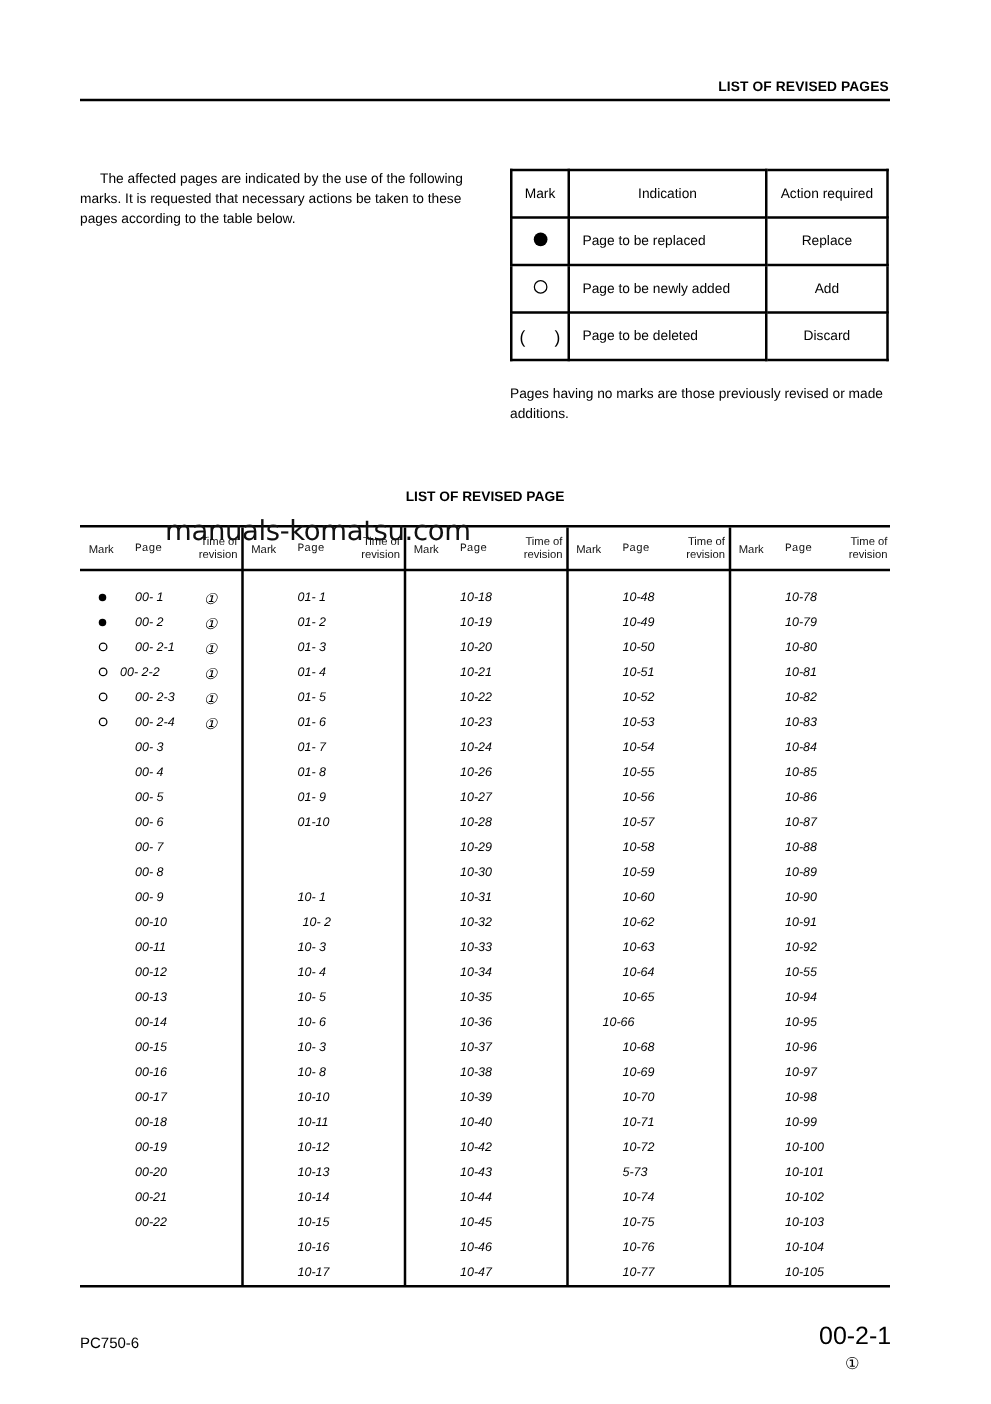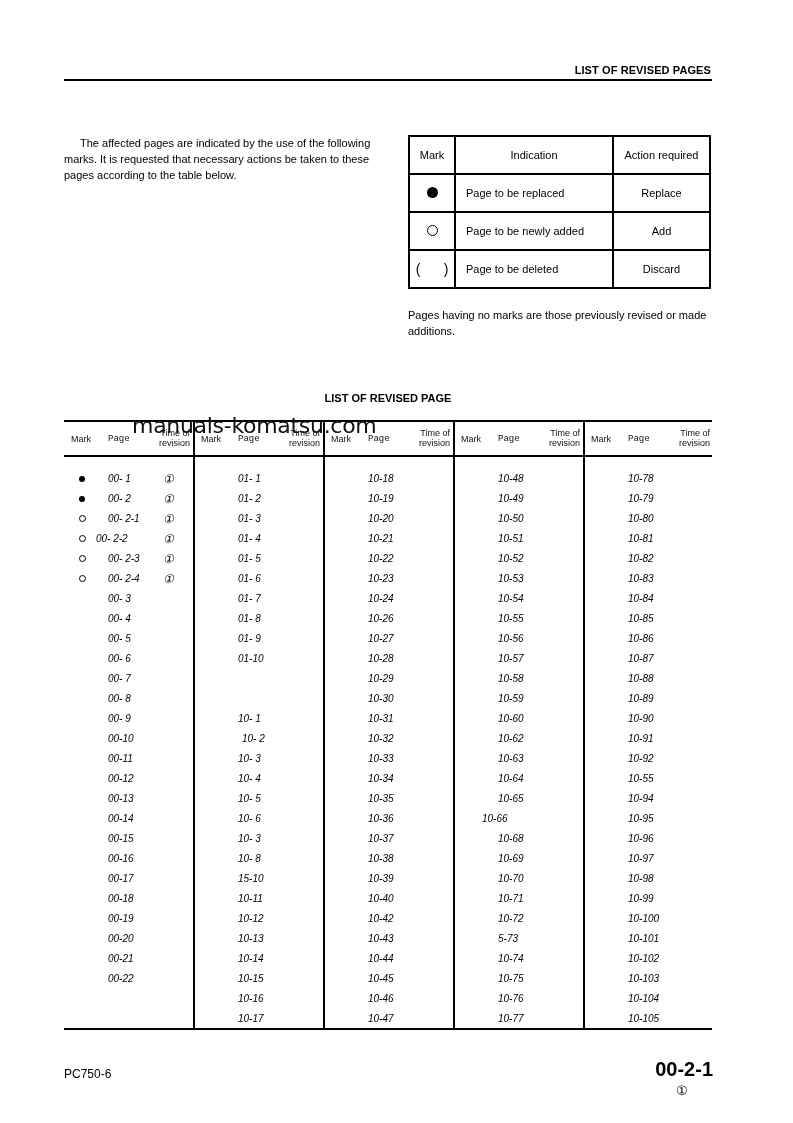--- a/index.html
+++ b/index.html
@@ -28,21 +28,21 @@
   .row { height:20px; font-size:10px; position:relative; }
   .row .m { position:absolute; left:13px; top:1px; width:10px; text-align:center; }
   .row .p { position:absolute; left:44px; top:1px; }
   .row .t { position:absolute; left:99px; top:0px; font-size:12px; }
   .dot-filled { display:inline-block; width:6px; height:6px; border-radius:50%; background:#000; }
   .dot-open { display:inline-block; width:5px; height:5px; border-radius:50%; border:1px solid #000; }
   .mk-filled { display:inline-block; width:11px; height:11px; border-radius:50%; background:#000; }
   .mk-open { display:inline-block; width:9px; height:9px; border-radius:50%; border:1px solid #000; }
   .watermark { position:absolute; left:132px; top:413px; font-size:22px; color:#111; font-family:"DejaVu Sans", sans-serif; letter-spacing:-0.3px; }
   .footer-model { position:absolute; left:64px; top:1067px; font-size:12px; }
-  .footer-page { position:absolute; right:80px; top:1058px; font-size:20px;font-weight:bold; }
+  .footer-page { position:absolute; right:80px; top:1058px; font-size:20px; }
   .footer-rev { position:absolute; left:676px; top:1083px; font-size:13px; }
 </style>
 </head>
 <body>
 
 <div class="header-title">LIST OF REVISED PAGES</div>
 <div class="header-rule"></div>
 
 <div class="intro">
   <p>The affected pages are indicated by the use of the following marks. It is requested that necessary actions be taken to these pages according to the table below.</p>
@@ -245,21 +245,21 @@
         <div class="row">
           <span class="p" style="left:44px">10- 6</span>
         </div>
         <div class="row">
           <span class="p" style="left:44px">10- 3</span>
         </div>
         <div class="row">
           <span class="p" style="left:44px">10- 8</span>
         </div>
         <div class="row">
-          <span class="p" style="left:44px">15-10</span>
+          <span class="p" style="left:44px">10-10</span>
         </div>
         <div class="row">
           <span class="p" style="left:44px">10-11</span>
         </div>
         <div class="row">
           <span class="p" style="left:44px">10-12</span>
         </div>
         <div class="row">
           <span class="p" style="left:44px">10-13</span>
         </div>

